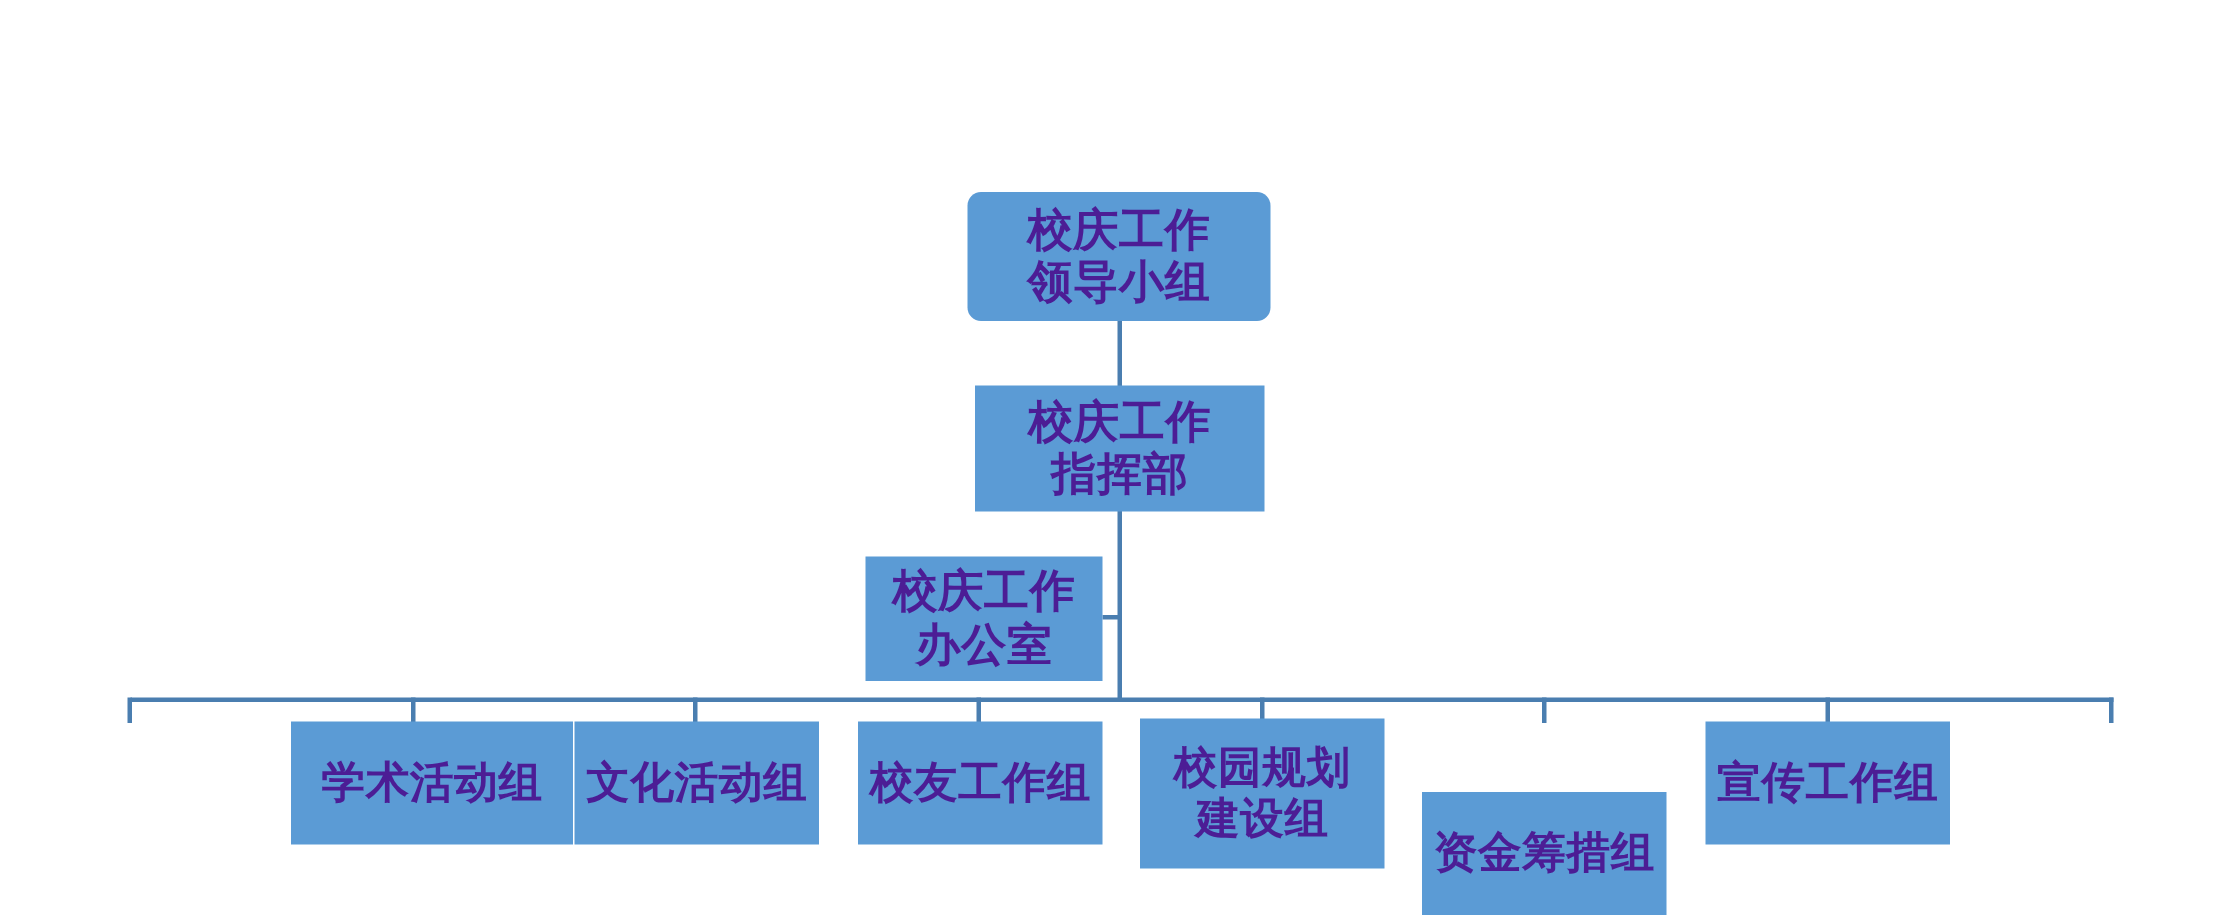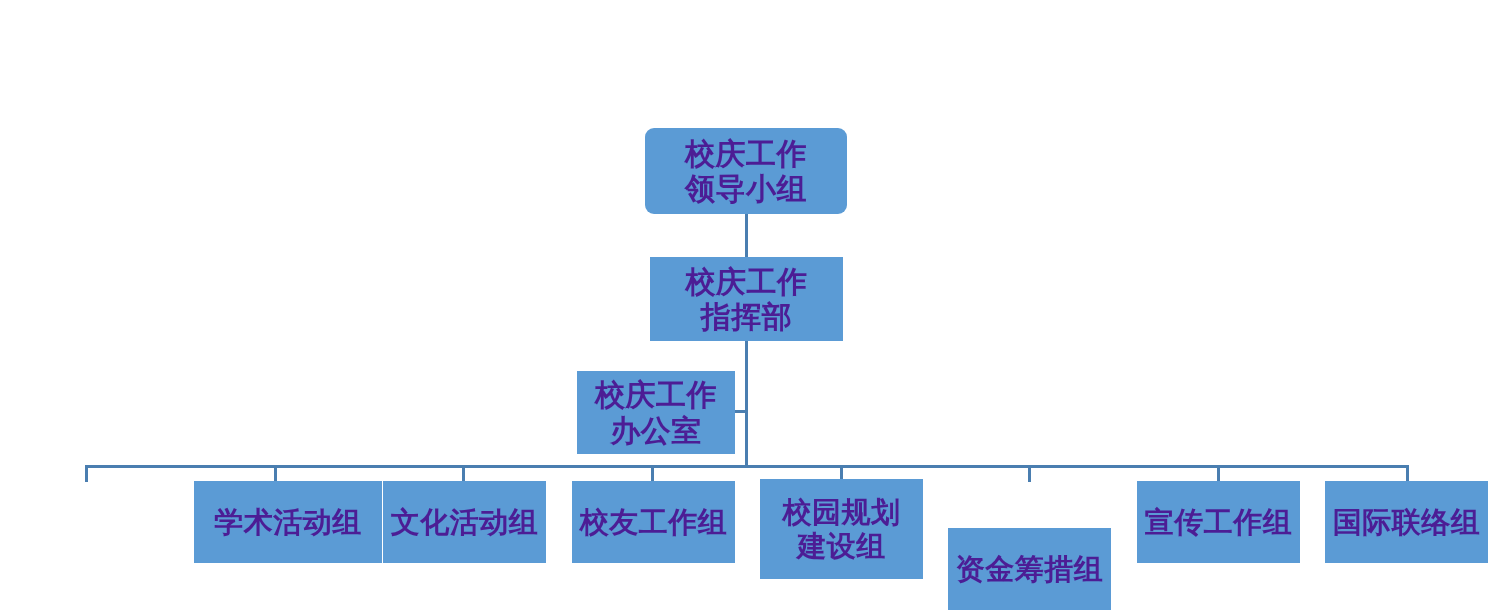--- a/index.html
+++ b/index.html
@@ -83,15 +83,14 @@
 
   <div class="node leaf" style="left:572px; top:481px; width:163px; height:82px;">校友工作组</div>
 
   <div class="node leaf" style="left:760px; top:479px; width:163px; height:100px;">校园规划
 建设组</div>
 
   <div class="node leaf" style="left:948px; top:481px; width:163px; height:82px;margin-top:47px;">资金筹措组</div>
 
   <div class="node leaf" style="left:1137px; top:481px; width:163px; height:82px;">宣传工作组</div>
 
-  <div class="node leaf" style="left:1325px; top:481px; width:163px; height:82px;">国际联络组</div>
 
 </div>
 
 </body></html>

